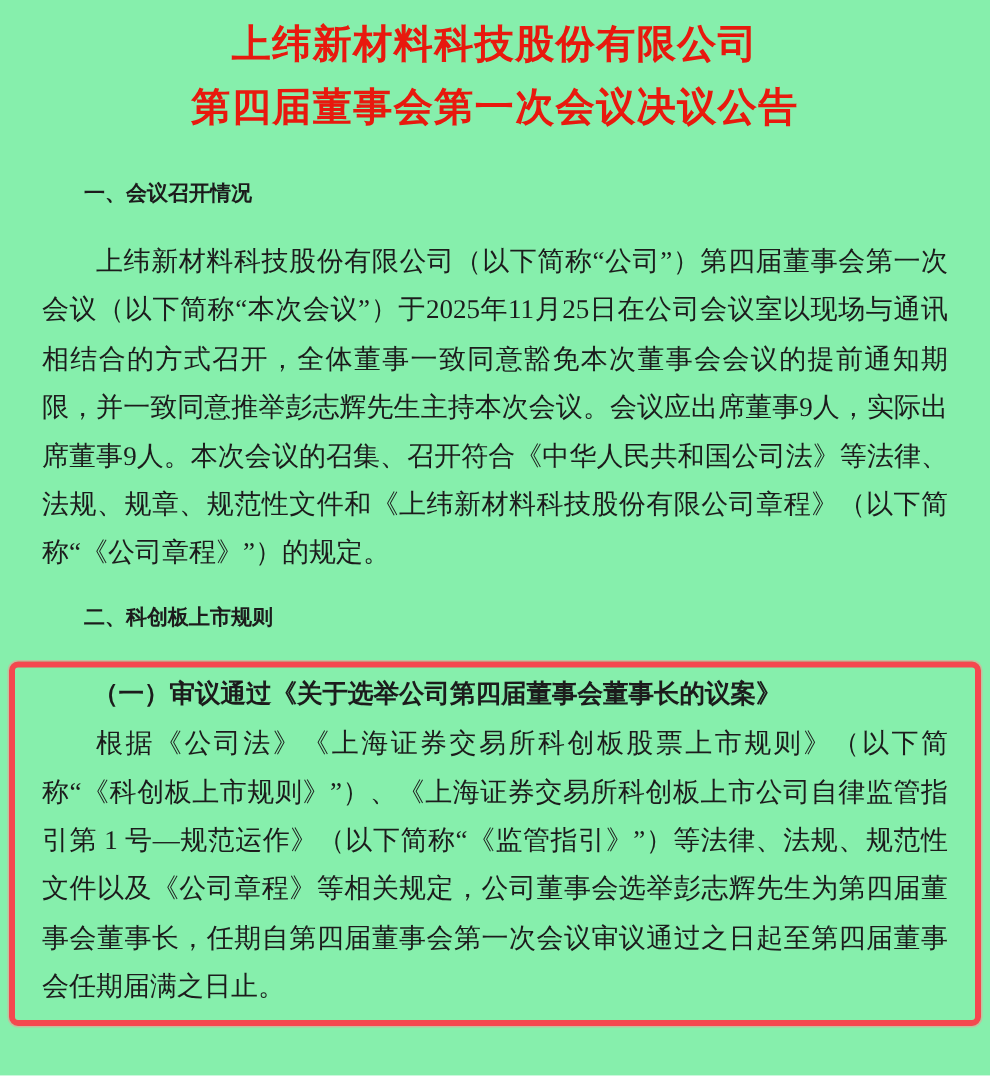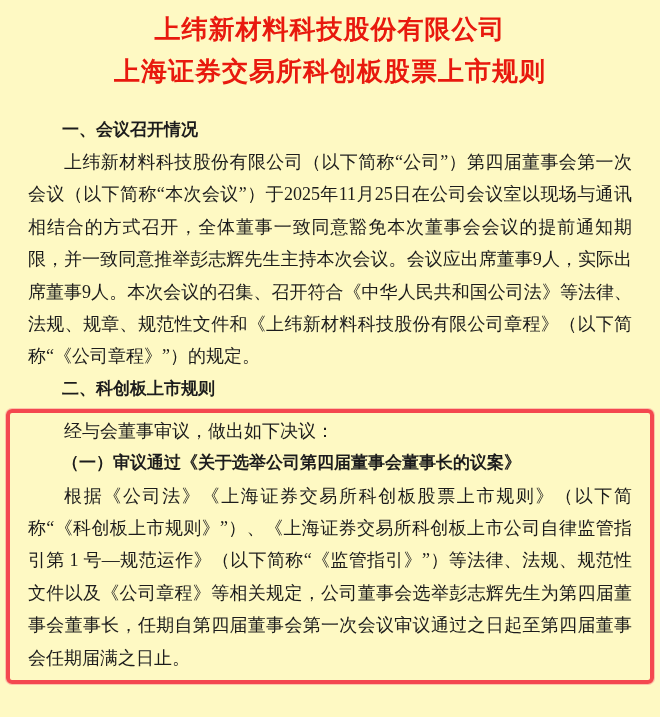--- a/index.html
+++ b/index.html
@@ -11,21 +11,21 @@
   body{
     width:660px;
     font-family:"Liberation Serif","DejaVu Serif",serif;
     color:var(--ink);
   }
   .doc{
     position:relative;
     width:660px;
     height:717px;
     overflow:hidden;
-    background:#fef9c3;
+    background:#86efac;
   }
   .title{
     margin:0;
     text-align:center;
     font-family:"Liberation Sans","DejaVu Sans",sans-serif;
     font-weight:bold;
     font-size:26px;
     line-height:30px;
     color:var(--title-red);
     letter-spacing:1px;
@@ -35,22 +35,22 @@
   .disclaimer-box{
     margin:10px 26px 0 26px;
     border:2px solid #1a1a1a;
     padding:1px 12px 1px 10px;
     font-size:17.5px;
     line-height:32px;
     text-align:justify;
   }
   .disclaimer-box p{margin:0;text-indent:2em;}
   .section-heading{
-    margin:0 28px;
-    font-size:17px;
+    margin:12px 28px;
+    font-size:14px;
     font-weight:bold;
     line-height:32px;
     text-indent:2em;
   }
   .section-heading.first{margin-top:28px;}
   .para{
     margin:0 28px;
     font-size:18px;
     line-height:32.4px;
     text-align:justify;
@@ -73,28 +73,27 @@
     text-indent:2em;
   }
 </style>
 </head>
 <body>
 
 <div class="doc">
 
   <h1 class="title title-1">上纬新材料科技股份有限公司</h1>
 
-  <h1 class="title title-2">上海证券交易所科创板股票上市规则</h1>
+  <h1 class="title title-2">第四届董事会第一次会议决议公告</h1>
 
 
   <h2 class="section-heading first">一、会议召开情况</h2>
 
   <p class="para">上纬新材料科技股份有限公司（以下简称“公司”）第四届董事会第一次会议（以下简称“本次会议”）于2025年11月25日在公司会议室以现场与通讯相结合的方式召开，全体董事一致同意豁免本次董事会会议的提前通知期限，并一致同意推举彭志辉先生主持本次会议。会议应出席董事9人，实际出席董事9人。本次会议的召集、召开符合《中华人民共和国公司法》等法律、法规、规章、规范性文件和《上纬新材料科技股份有限公司章程》（以下简称“《公司章程》”）的规定。</p>
 
   <h2 class="section-heading">二、科创板上市规则</h2>
 
   <div class="highlight-box">
-    <p class="para">经与会董事审议，做出如下决议：</p>
     <h3 class="item-heading">（一）审议通过《关于选举公司第四届董事会董事长的议案》</h3>
     <p class="para">根据《公司法》《上海证券交易所科创板股票上市规则》（以下简称“《科创板上市规则》”）、《上海证券交易所科创板上市公司自律监管指引第 1 号—规范运作》（以下简称“《监管指引》”）等法律、法规、规范性文件以及《公司章程》等相关规定，公司董事会选举彭志辉先生为第四届董事会董事长，任期自第四届董事会第一次会议审议通过之日起至第四届董事会任期届满之日止。</p>
   </div>
 
 </div>
 
 </body></html>

